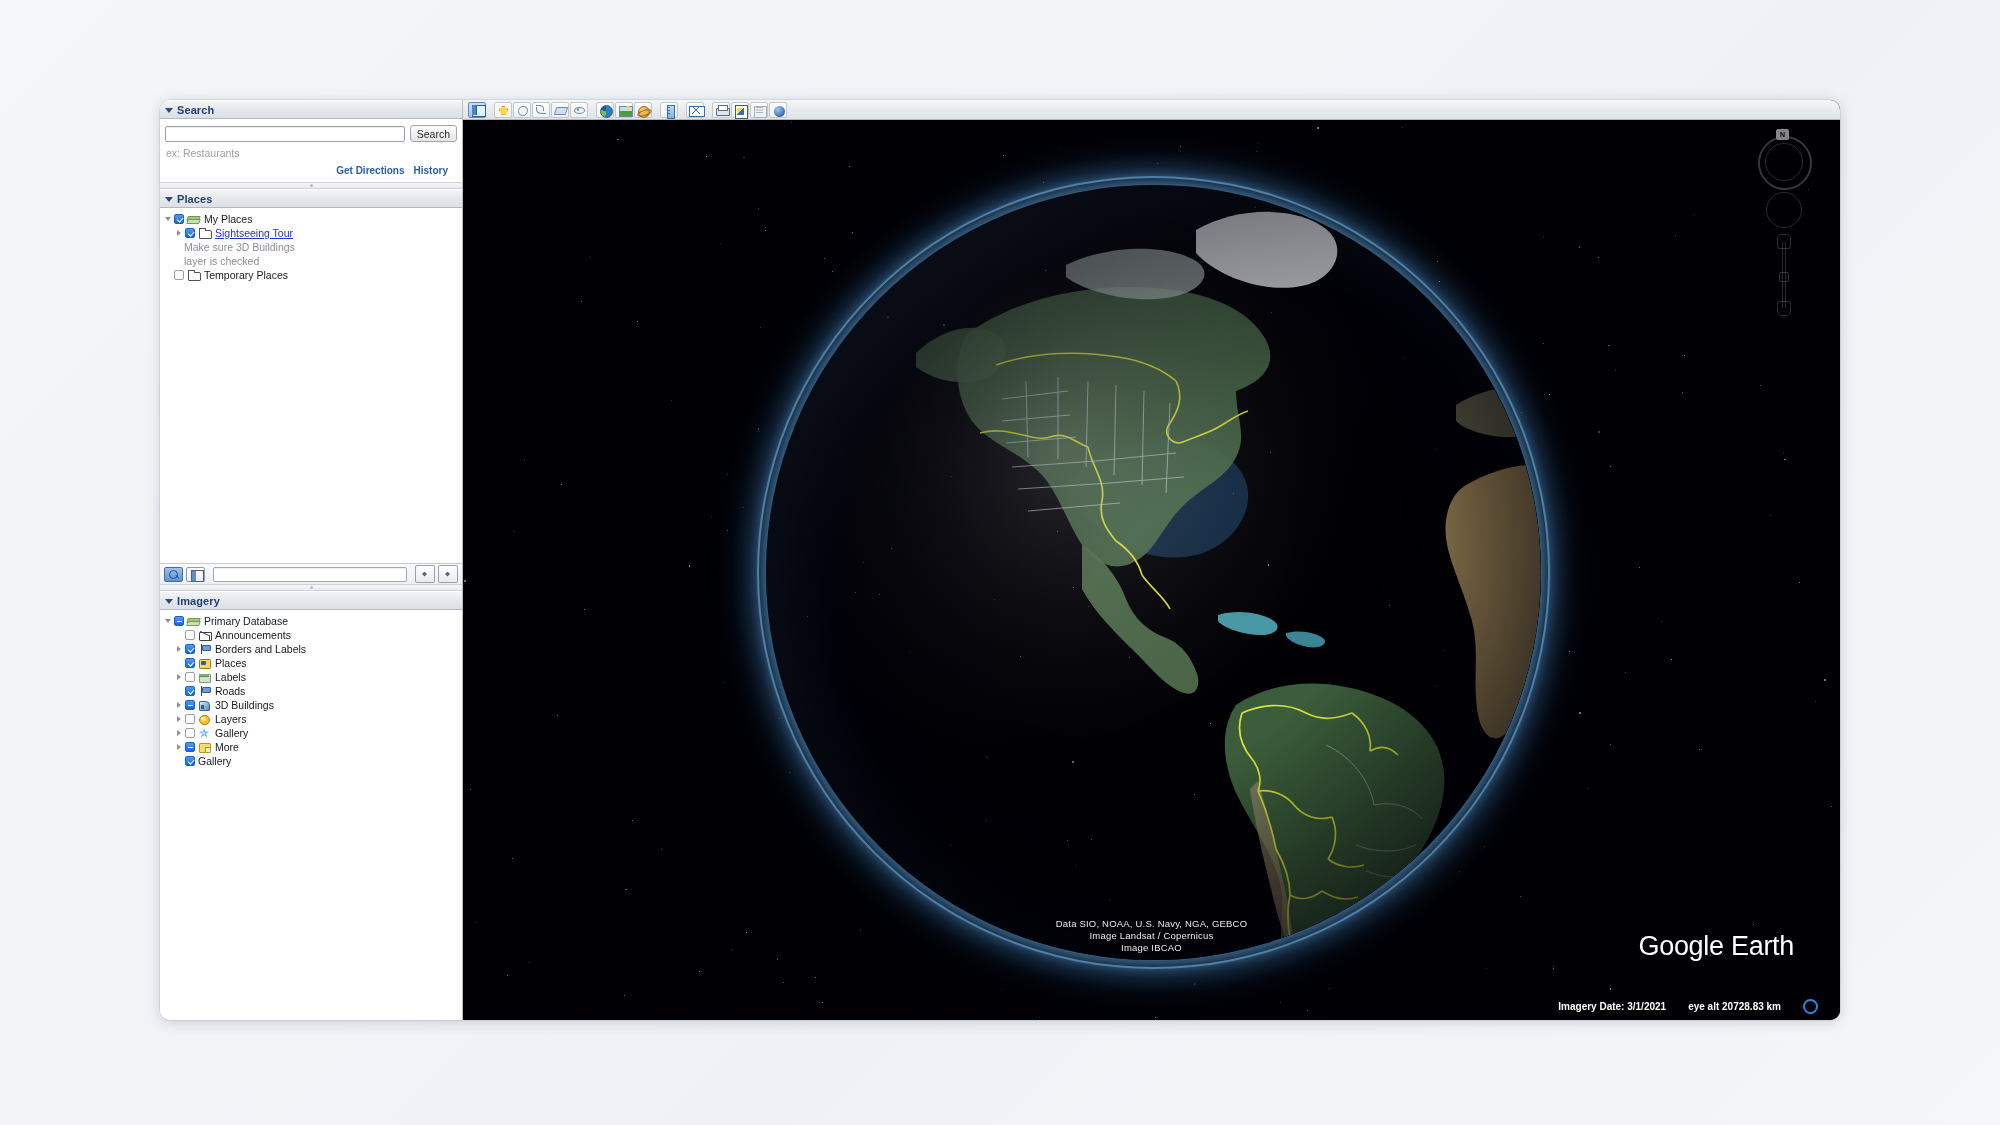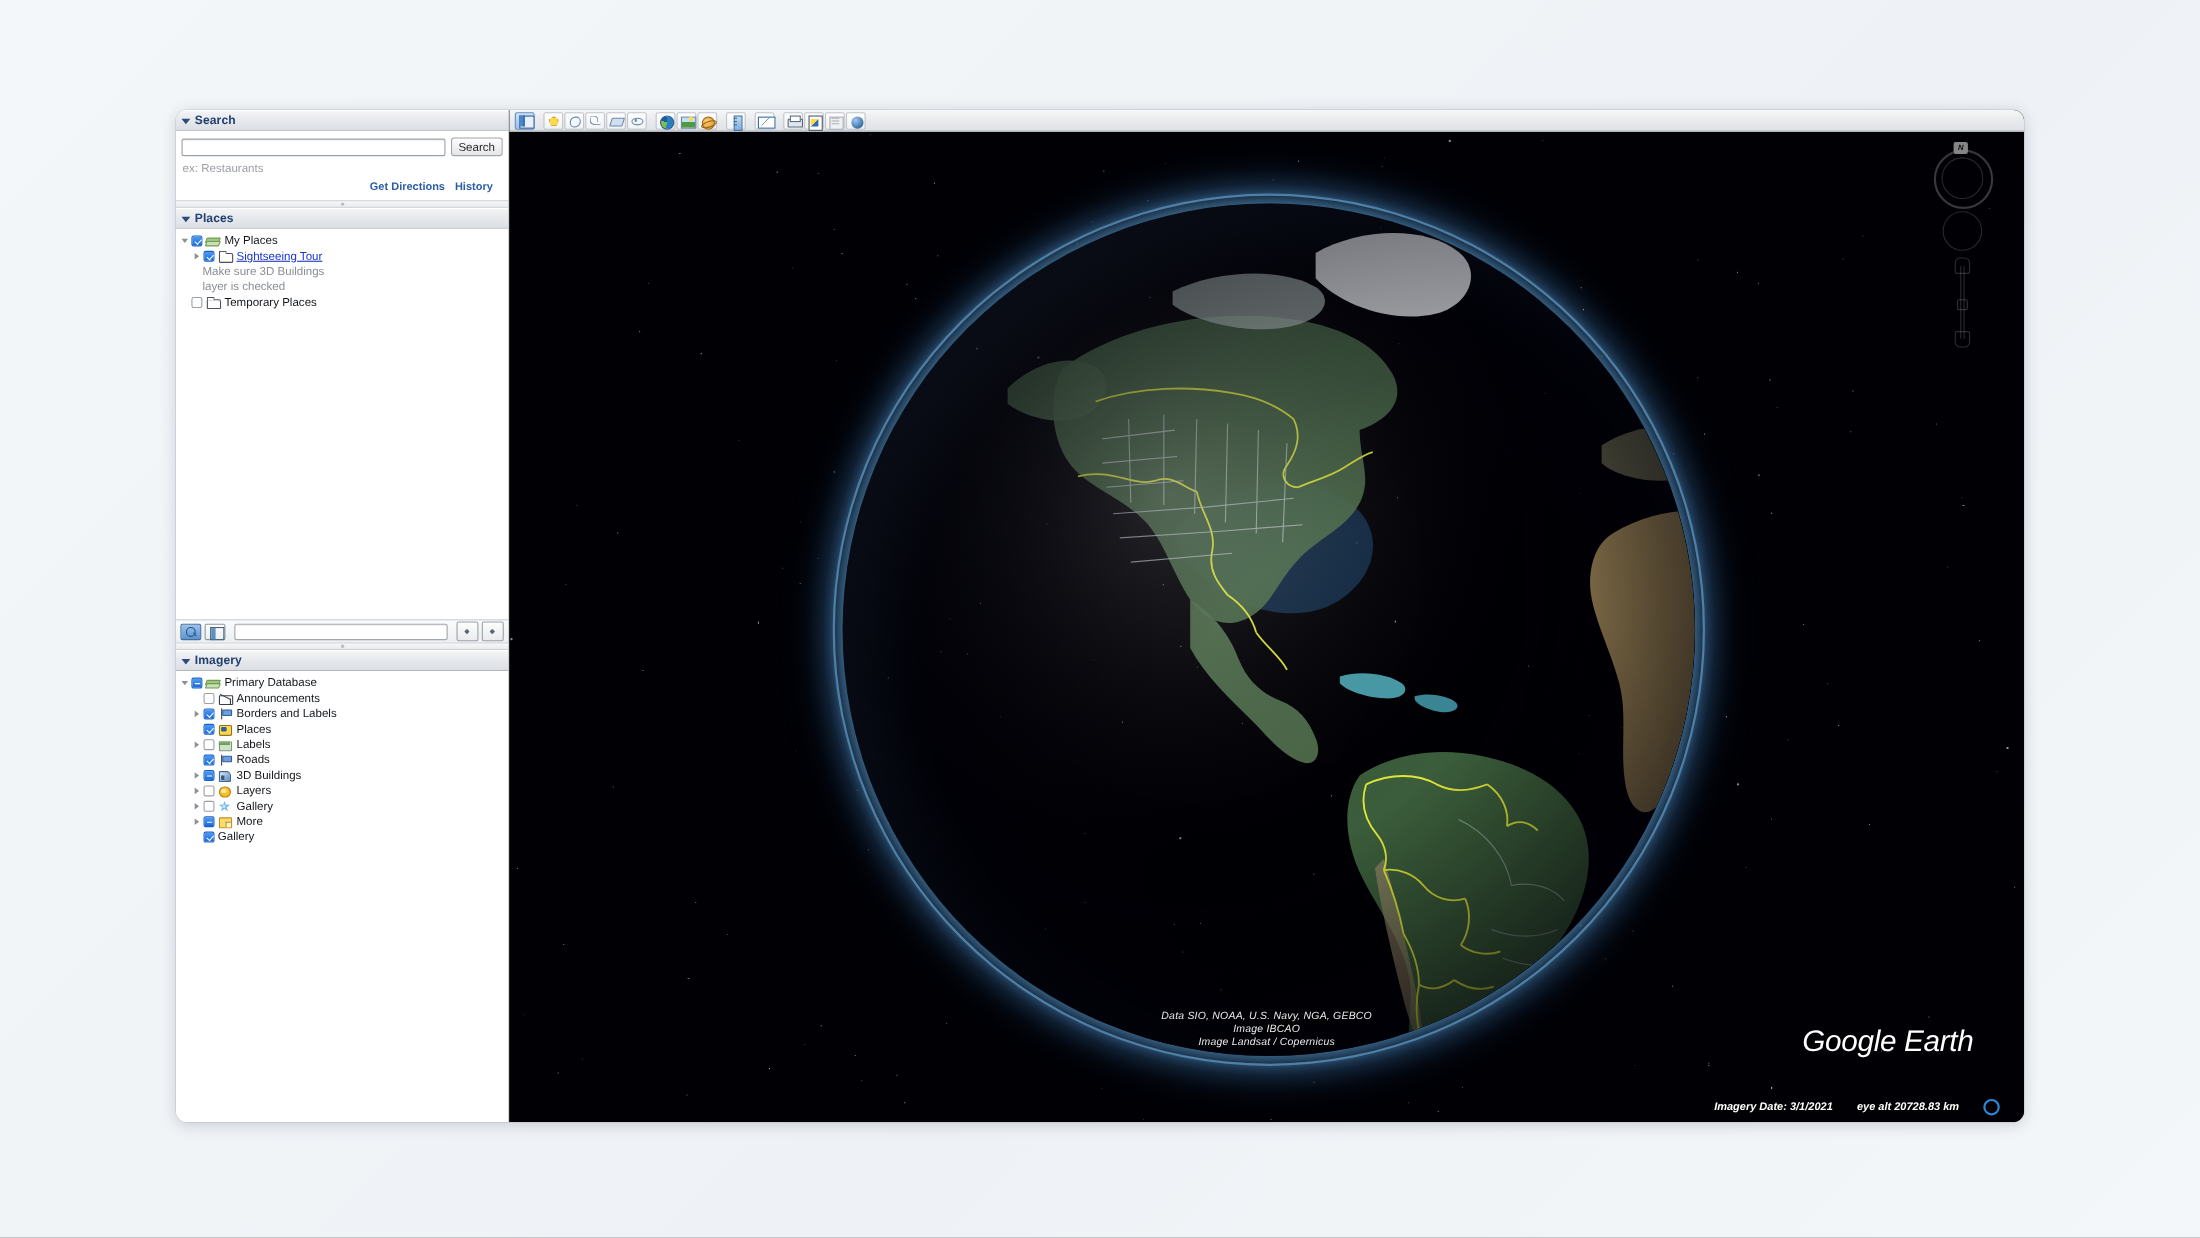--- a/index.html
+++ b/index.html
@@ -364,21 +364,20 @@
     position:absolute; left:2px; top:38px; width:8px; height:8px;
     border:1px solid rgba(255,255,255,.34); border-radius:2px;
   }
 
   
   #globe-wrap {
     position: absolute;
     left: 0; top: 20px;
     width: 1377px; height: 900px;
     background: #000005;
-    font-style: italic;
   }
   #starfield { position:absolute; inset:0; }
   .star { position:absolute; background:#fff; border-radius:50%; }
 
   #globe {
     position: absolute;
     left: 303px; top: 65px;
     width: 775px; height: 775px;
     border-radius: 50%;
     background:
@@ -921,22 +920,22 @@
           <div class="nav-zoom">
             <div class="cap top"></div>
             <div class="bar"></div>
             <div class="knob"></div>
             <div class="cap bot"></div>
           </div>
         </div>
 
         <div id="attrib">
           <div>Data SIO, NOAA, U.S. Navy, NGA, GEBCO</div>
+          <div>Image Landsat / Copernicus</div>
           <div>Image IBCAO</div>
-          <div>Image Landsat / Copernicus</div>
         </div>
 
         <div id="brand">
           <span>Google</span><span class="thin">&nbsp;</span><span class="thin">Earth</span>
         </div>
 
         <div id="statusbar">
           <span>Imagery Date: 3/1/2021</span>
           <span>eye alt 20728.83 km</span>
           <span class="dot"></span>

